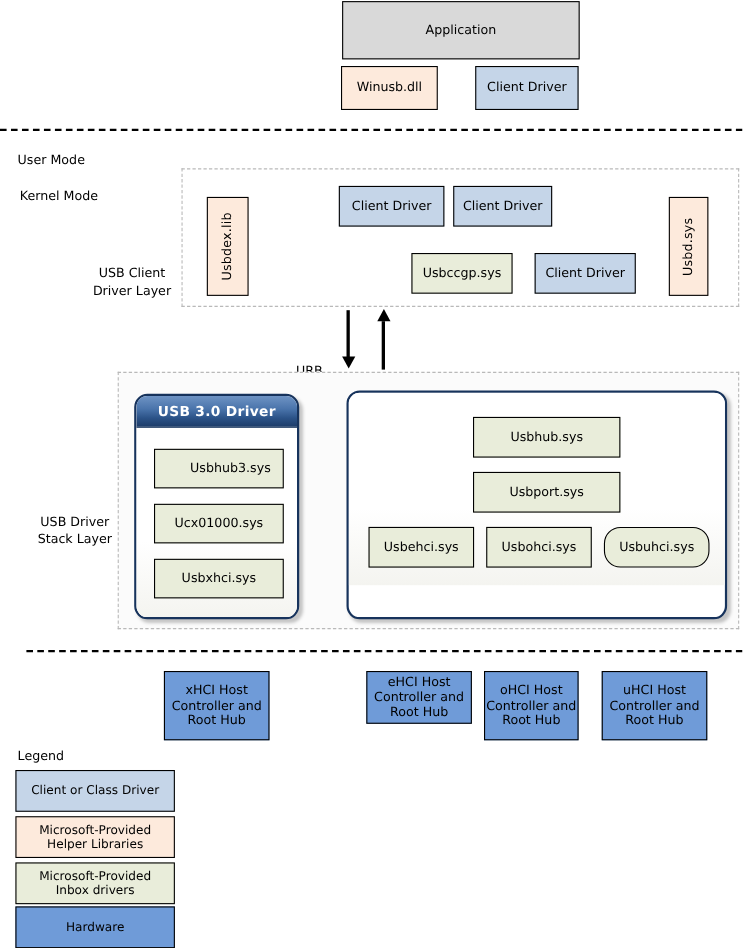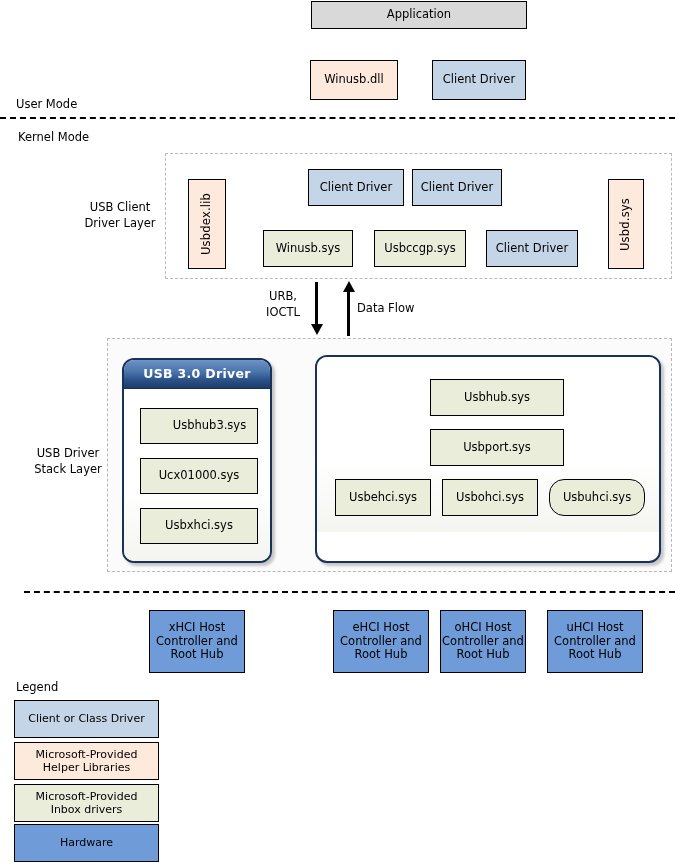--- a/index.html
+++ b/index.html
@@ -29,21 +29,21 @@
   
   .node.vert{
     writing-mode:vertical-rl;
     transform:rotate(180deg);
     letter-spacing:0.2px;
   }
 
   
   .label{
     position:absolute;font-size:11.5px;color:#000;
-    line-height:1.35;white-space:pre-line;
+    line-height:1.35;white-space:pre-line;margin-top:41px;
   }
   .label.center{text-align:center;}
 
   
   .sep{
     position:absolute;height:0;
     border-top:2px dashed #000;
   }
 
   
@@ -91,21 +91,21 @@
     position:absolute;box-sizing:border-box;border:1px solid #000;
     display:flex;align-items:center;justify-content:center;text-align:center;
     font-size:11px;line-height:1.2;white-space:pre-line;
   }
 </style>
 </head>
 <body>
 
 <div class="canvas">
 
-  <div class="node app" style="left:311px;top:1px;width:216px;height:28px;">Application</div>
+  <div class="node app" style="left:311px;top:1px;width:216px;height:53px;">Application</div>
 
   <div class="node helper" style="left:310px;top:60px;width:88px;height:40px;">Winusb.dll</div>
 
   <div class="node client" style="left:432px;top:60px;width:94px;height:40px;">Client Driver</div>
 
   <div class="label" style="left:16px;top:97px;">User Mode</div>
 
   <div class="sep" style="left:0px;top:117px;width:675px;"></div>
 
   <div class="label" style="left:18px;top:130px;">Kernel Mode</div>
@@ -114,38 +114,37 @@
 Driver Layer</div>
 
   <div class="group" style="left:165px;top:153px;width:507px;height:126px;"></div>
 
   <div class="node helper vert" style="left:188px;top:179px;width:38px;height:90px;">Usbdex.lib</div>
 
   <div class="node client" style="left:308px;top:169px;width:96px;height:37px;">Client Driver</div>
 
   <div class="node client" style="left:412px;top:169px;width:90px;height:37px;">Client Driver</div>
 
-  <div class="node inbox" style="left:263px;top:230px;width:90px;height:37px;">Winusb.sys</div>
 
   <div class="node inbox" style="left:374px;top:230px;width:92px;height:37px;">Usbccgp.sys</div>
 
   <div class="node client" style="left:486px;top:230px;width:92px;height:37px;">Client Driver</div>
 
   <div class="node helper vert" style="left:608px;top:179px;width:36px;height:90px;">Usbd.sys</div>
 
   <div class="arrow-line" style="left:315px;top:282px;height:44px;"></div>
   <div class="arrow-head down" style="left:311px;top:324px;"></div>
   <div class="label center" style="left:255px;top:289px;width:56px;">URB,
 IOCTL</div>
 
   <div class="arrow-line" style="left:347px;top:292px;height:44px;"></div>
   <div class="arrow-head up" style="left:343px;top:281px;"></div>
   <div class="label" style="left:357px;top:301px;">Data Flow</div>
 
-  <div class="label center" style="left:8px;top:446px;width:120px;text-align:center;">USB Driver
+  <div class="label center" style="left:8px;top:426px;width:120px;text-align:center;">USB Driver
 Stack Layer</div>
 
   <div class="group shaded" style="left:107px;top:338px;width:565px;height:234px;"></div>
 
   <div class="stack" style="left:122px;top:358px;width:150px;height:205px;">
     <div class="stack-title">USB 3.0 Driver Stack</div>
     <div class="stack-body">
       <div class="node inbox" style="left:16px;top:19px;width:118px;height:36px;padding-left:21px;">Usbhub3.sys</div>
       <div class="node inbox" style="left:16px;top:69px;width:118px;height:36px;">Ucx01000.sys</div>
       <div class="node inbox" style="left:16px;top:119px;width:118px;height:36px;">Usbxhci.sys</div>
@@ -160,21 +159,21 @@
       <div class="node inbox" style="left:125px;top:122px;width:96px;height:37px;">Usbohci.sys</div>
       <div class="node inbox" style="left:232px;top:122px;width:96px;height:37px;border-radius:15px;">Usbuhci.sys</div>
     </div>
   </div>
 
   <div class="sep" style="left:24px;top:591px;width:651px;"></div>
 
   <div class="node hardware" style="left:149px;top:610px;width:96px;height:63px;">xHCI Host
 Controller and
 Root Hub</div>
-  <div class="node hardware" style="left:333px;top:610px;width:96px;height:63px;">eHCI Host
+  <div class="node hardware" style="left:333px;top:610px;width:96px;height:48px;">eHCI Host
 Controller and
 Root Hub</div>
   <div class="node hardware" style="left:440px;top:610px;width:86px;height:63px;">oHCI Host
 Controller and
 Root Hub</div>
   <div class="node hardware" style="left:547px;top:610px;width:96px;height:63px;">uHCI Host
 Controller and
 Root Hub</div>
 
   <div class="legend-title" style="left:16px;top:680px;">Legend</div>

